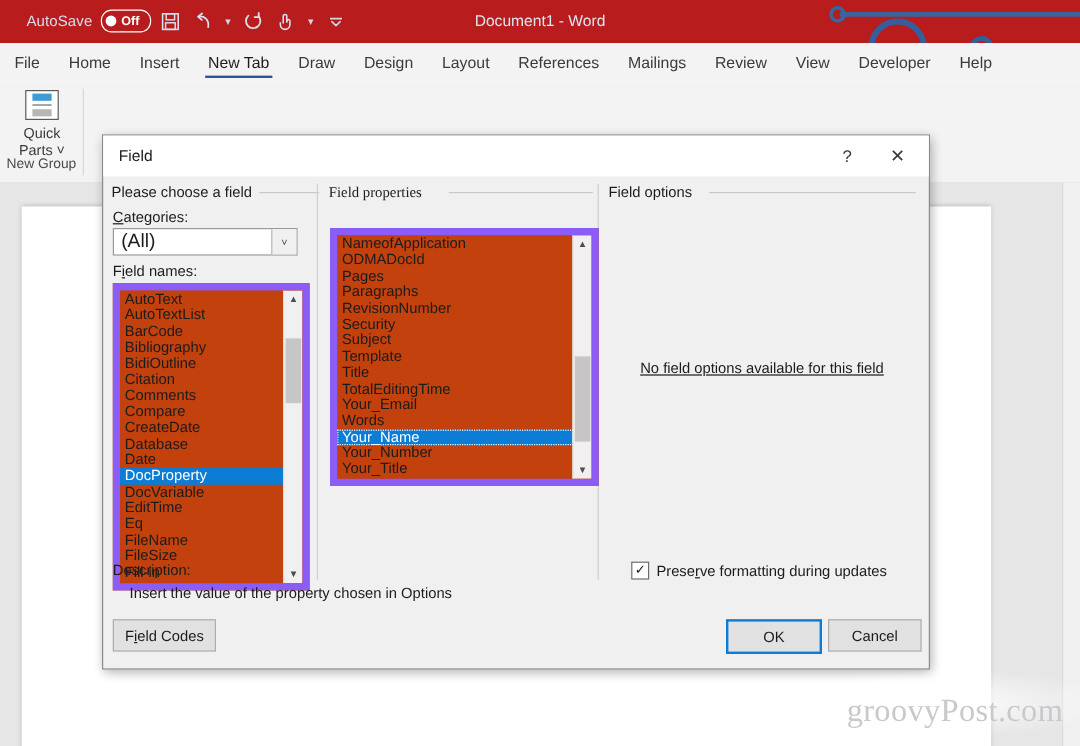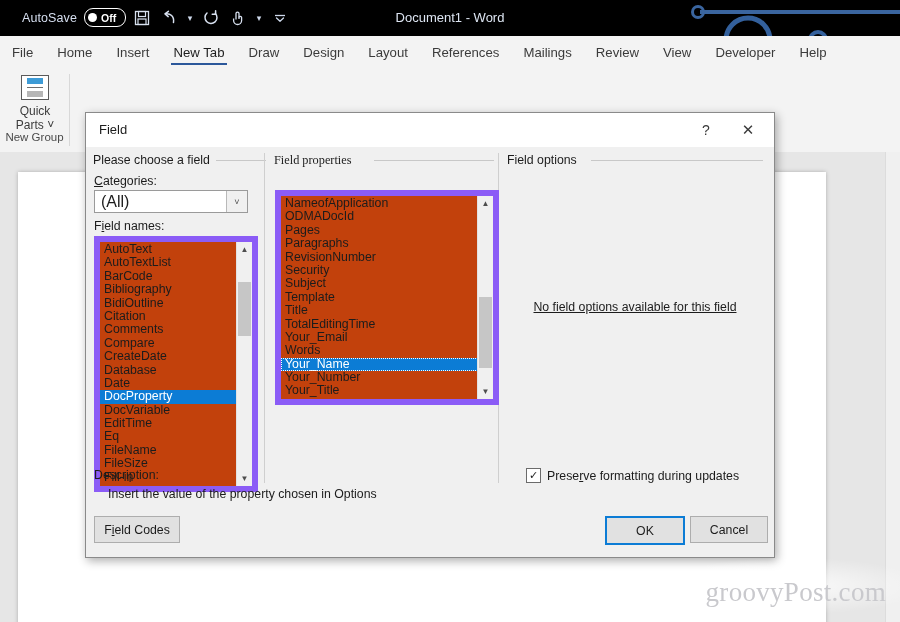--- a/index.html
+++ b/index.html
@@ -12,21 +12,21 @@
   #root {
     position: relative;
     width: 900px; height: 622px;
     background: #ffffff;
   }
 
   
   .titlebar {
     position: absolute; left: 0; top: 0;
     width: 900px; height: 36px;
-    background: #000000;
+    background: #b91c1c;
     overflow: hidden;
   }
   .tb-deco {
     position: absolute; right: 0; top: 0;
     width: 230px; height: 44px;
     pointer-events: none;
   }
   .autosave-wrap {
     position: absolute; left: 22px; top: 8px;
     display: flex; align-items: center; gap: 7px;

